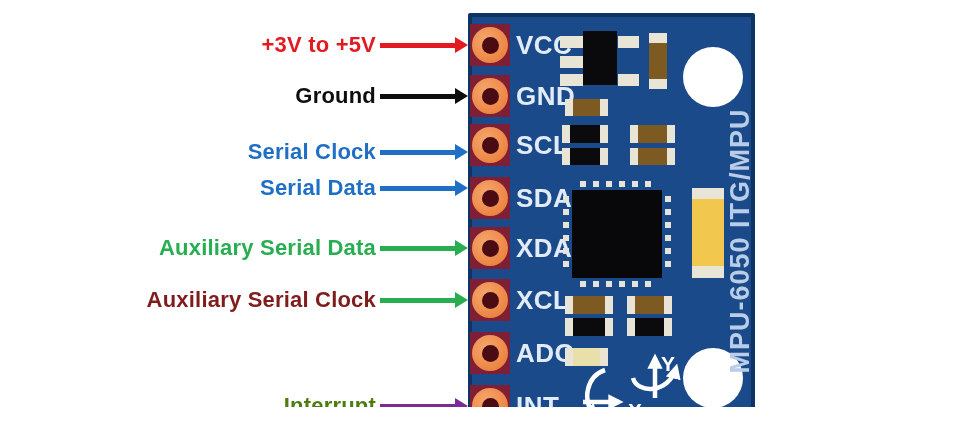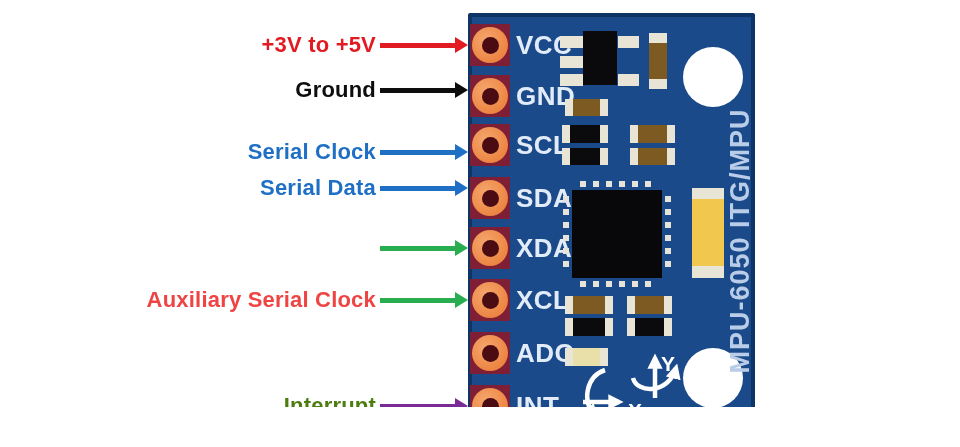--- a/index.html
+++ b/index.html
@@ -88,21 +88,21 @@
 
 <div class="stage">
 
   <div class="ann-row" style="top:29px">
     <span class="ann-label" style="color: rgb(226, 27, 34);">+3V to +5V</span>
     <span class="arrow" style="color: rgb(226, 27, 34);">
         <span class="shaft"></span>
         <span class="head"></span>
       </span>
   </div>
-  <div class="ann-row" style="top:74px">
+  <div class="ann-row" style="top:80px">
     <span class="ann-label" style="color: rgb(13, 13, 13);">Ground</span>
     <span class="arrow" style="color: rgb(13, 13, 13);">
         <span class="shaft"></span>
         <span class="head"></span>
       </span>
   </div>
   <div class="ann-row" style="top:136px">
     <span class="ann-label" style="color: rgb(31, 111, 197);">Serial Clock</span>
     <span class="arrow" style="color: rgb(31, 111, 197);">
         <span class="shaft"></span>
@@ -110,27 +110,28 @@
       </span>
   </div>
   <div class="ann-row" style="top:172px">
     <span class="ann-label" style="color: rgb(31, 111, 197);">Serial Data</span>
     <span class="arrow" style="color: rgb(31, 111, 197);">
         <span class="shaft"></span>
         <span class="head"></span>
       </span>
   </div>
   <div class="ann-row" style="top:232px">
+    <span class="ann-label" style="color: rgb(40, 174, 80);">Auxiliary Serial Data</span>
     <span class="arrow" style="color: rgb(40, 174, 80);">
         <span class="shaft"></span>
         <span class="head"></span>
       </span>
   </div>
   <div class="ann-row" style="top:284px">
-    <span class="ann-label" style="color: #ef4444;">Auxiliary Serial Clock</span>
+    <span class="ann-label" style="color: #7f1d1d;">Auxiliary Serial Clock</span>
     <span class="arrow" style="color: rgb(40, 174, 80);">
         <span class="shaft"></span>
         <span class="head"></span>
       </span>
   </div>
   <div class="ann-row" style="top:390px">
     <span class="ann-label" style="color: #4d7c0f;">Interrupt</span>
     <span class="arrow" style="color: rgb(122, 43, 150);">
         <span class="shaft"></span>
         <span class="head"></span>

